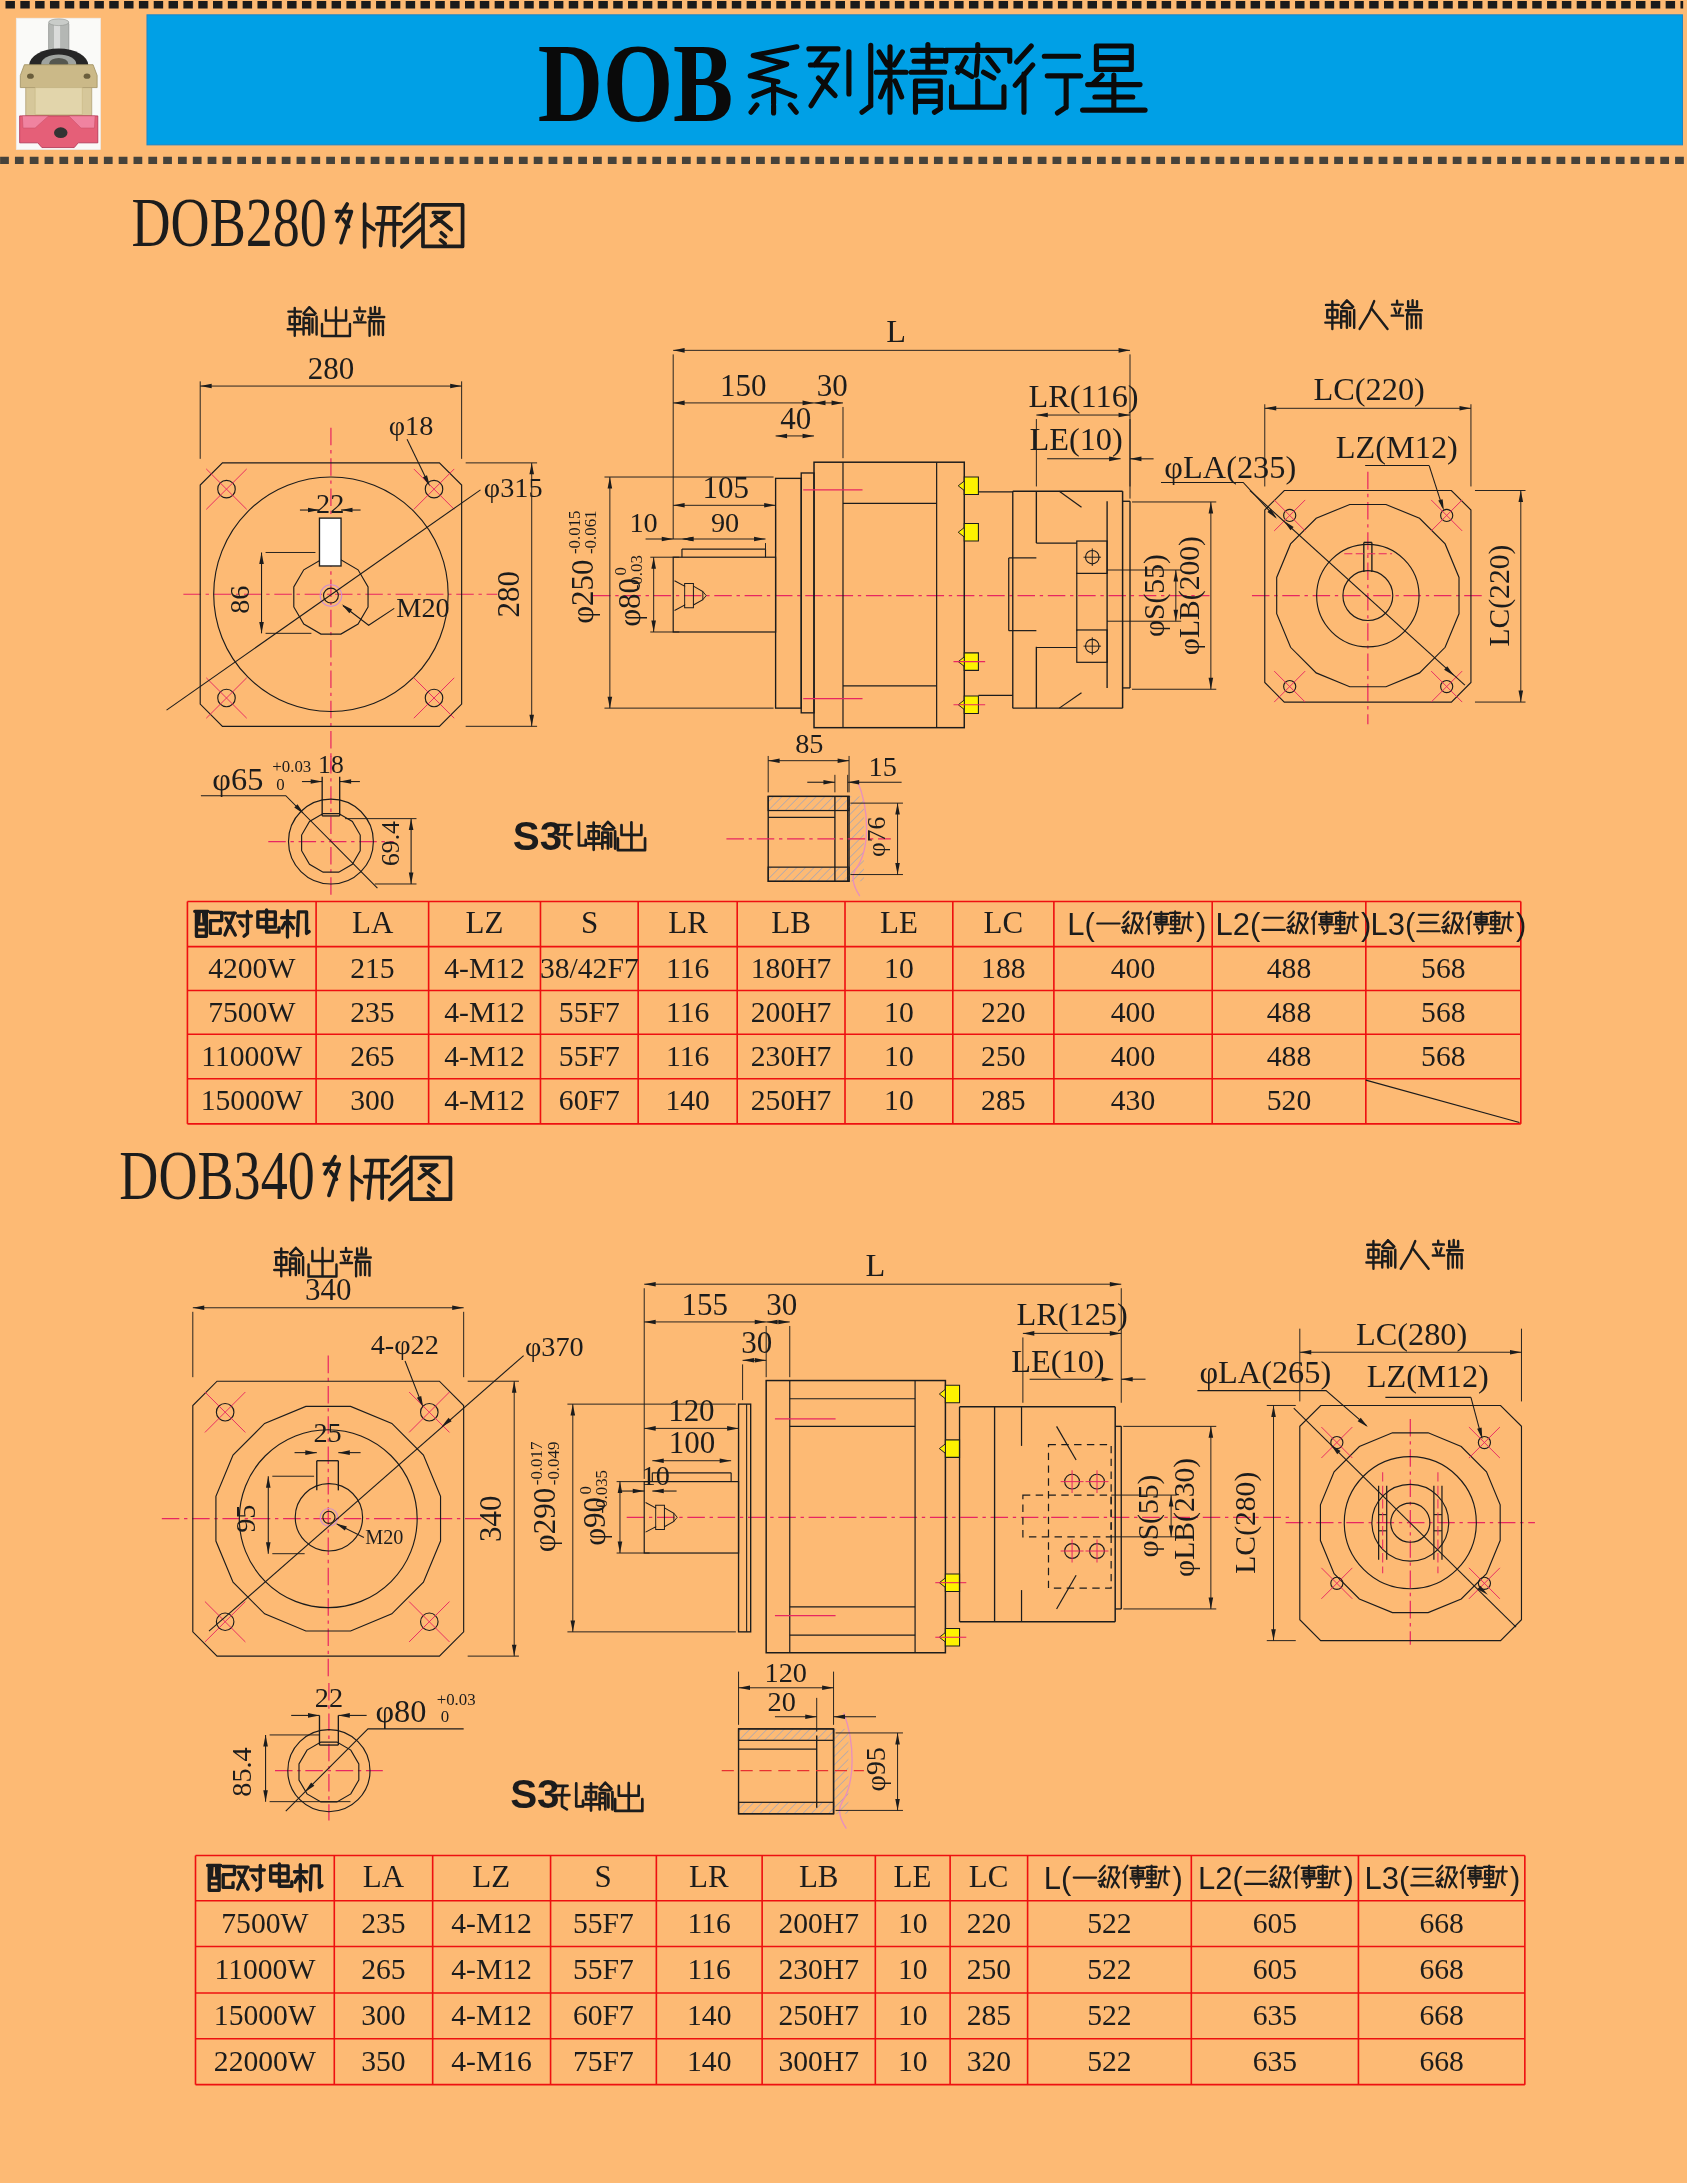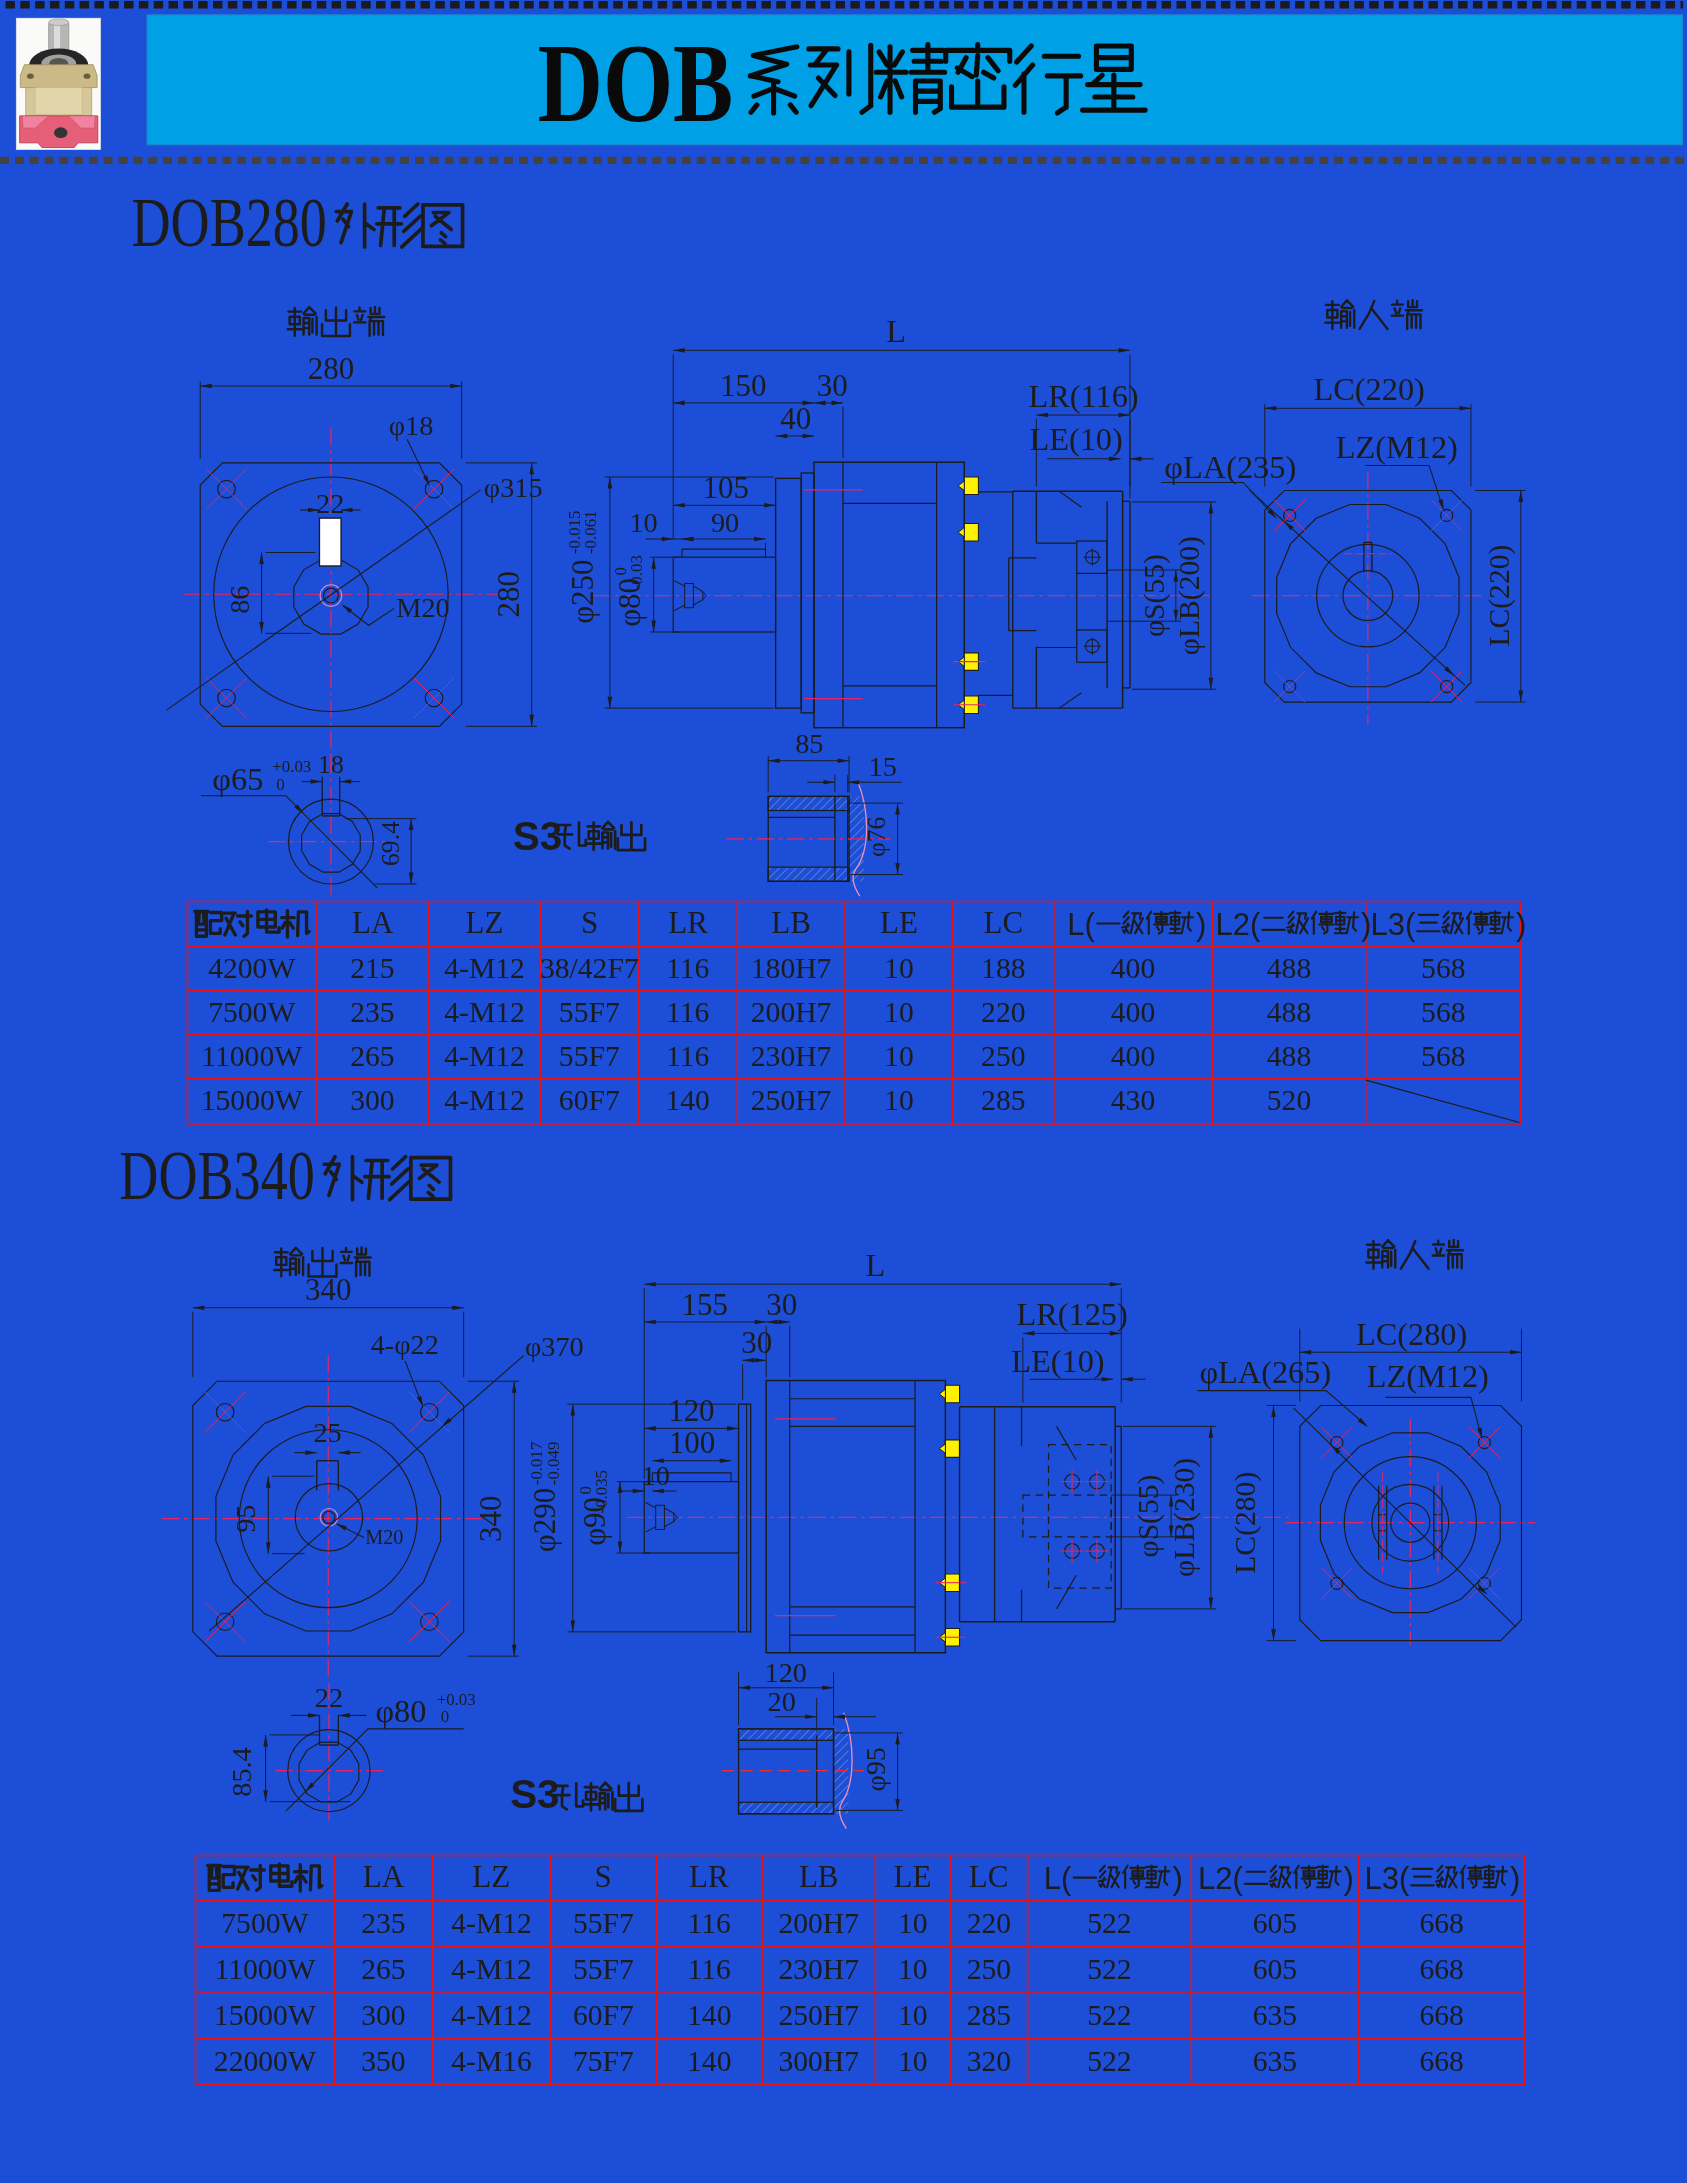--- a/index.html
+++ b/index.html
@@ -1,14 +1,14 @@
 <!DOCTYPE html>
 <html style="font-size:10.8px"><head><meta charset="utf-8"><title>DOB</title><style>
 html,body{margin:0;padding:0;background:#fff;}
-#page{position:relative;width:1688px;height:2183px;background:#1d4ed8;overflow:hidden;}
+#page{position:relative;width:1688px;height:2183px;background:#fdba74;overflow:hidden;}
 </style></head><body>
 <div id="page">
 <svg width="1688" height="2183" viewBox="0 0 2505 3240" xmlns="http://www.w3.org/2000/svg">
 <defs>
         <pattern id="hp" width="9" height="9" patternUnits="userSpaceOnUse" patternTransform="rotate(45)">
           <line x1="0" y1="0" x2="0" y2="9" stroke="#8aa0cc" stroke-width="1.6"></line>
         </pattern>
       </defs>
 
 <line x1="8.0" y1="7.0" x2="2498.0" y2="7.0" stroke="#1b1b1b" stroke-width="11" stroke-dasharray="14 8" stroke-linecap="butt"></line>

